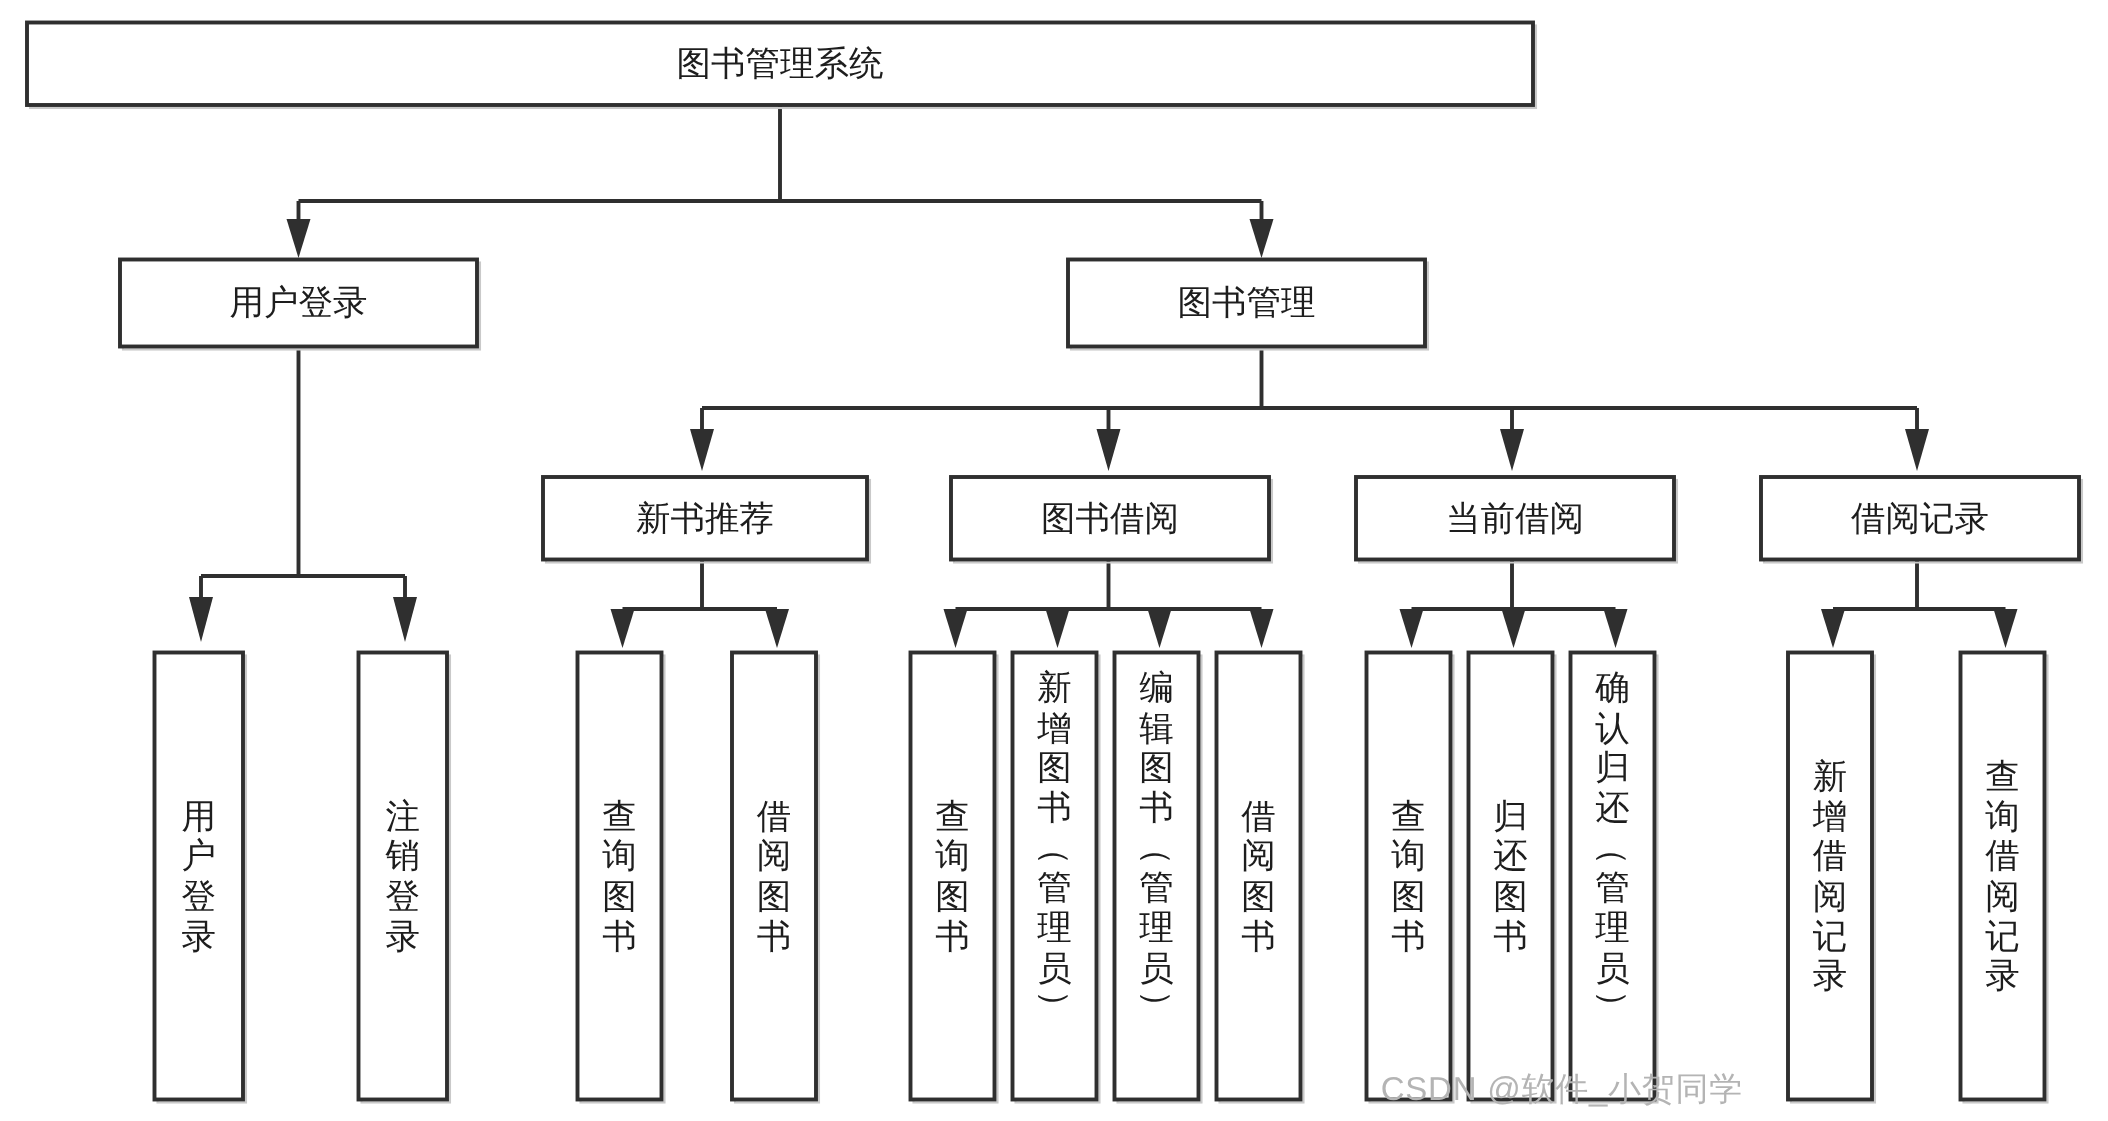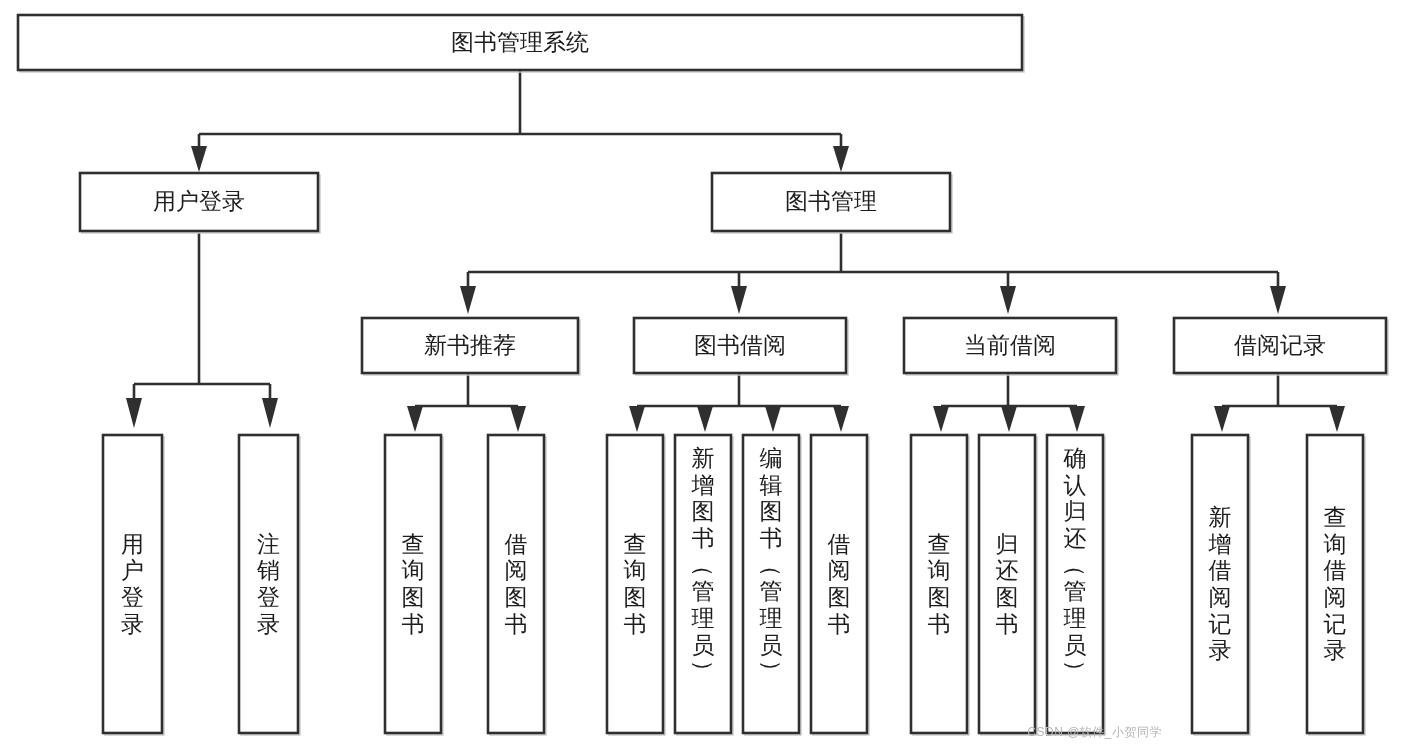--- a/index.html
+++ b/index.html
@@ -69,21 +69,21 @@
     flex-direction: column;
     align-items: center;
     justify-content: center;
     pointer-events: none;
   }
   .watermark {
     position: absolute;
     right: 8px;
     bottom: 6px;
     font-family: "Liberation Sans", "DejaVu Sans", sans-serif;
-    font-size: 12px;
+    font-size: 22px;
     color: #b4b4b4;
     letter-spacing: 0.5px;
     white-space: nowrap;
   }
 </style>
 </head>
 <body>
 
 <div id="diagram-root">
 

